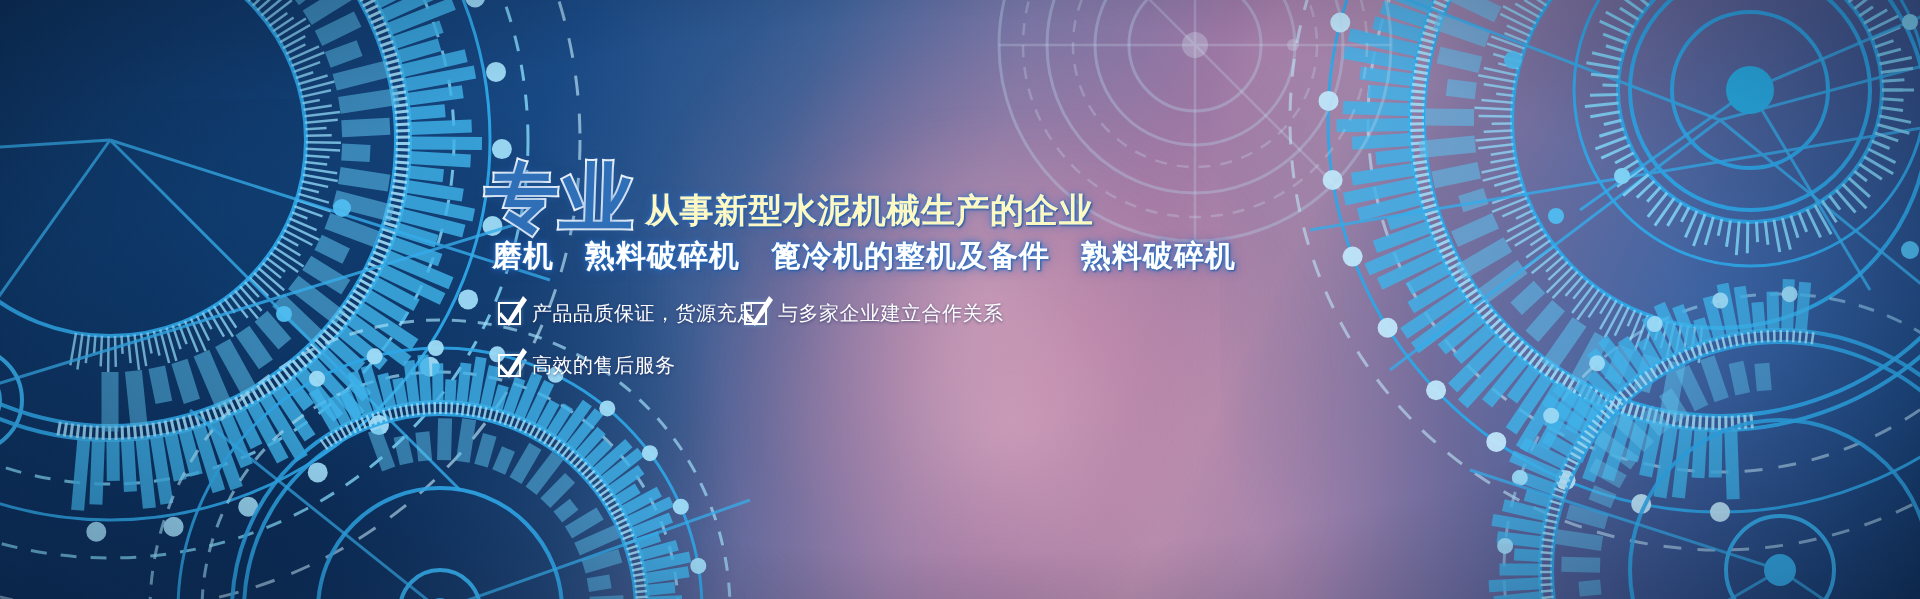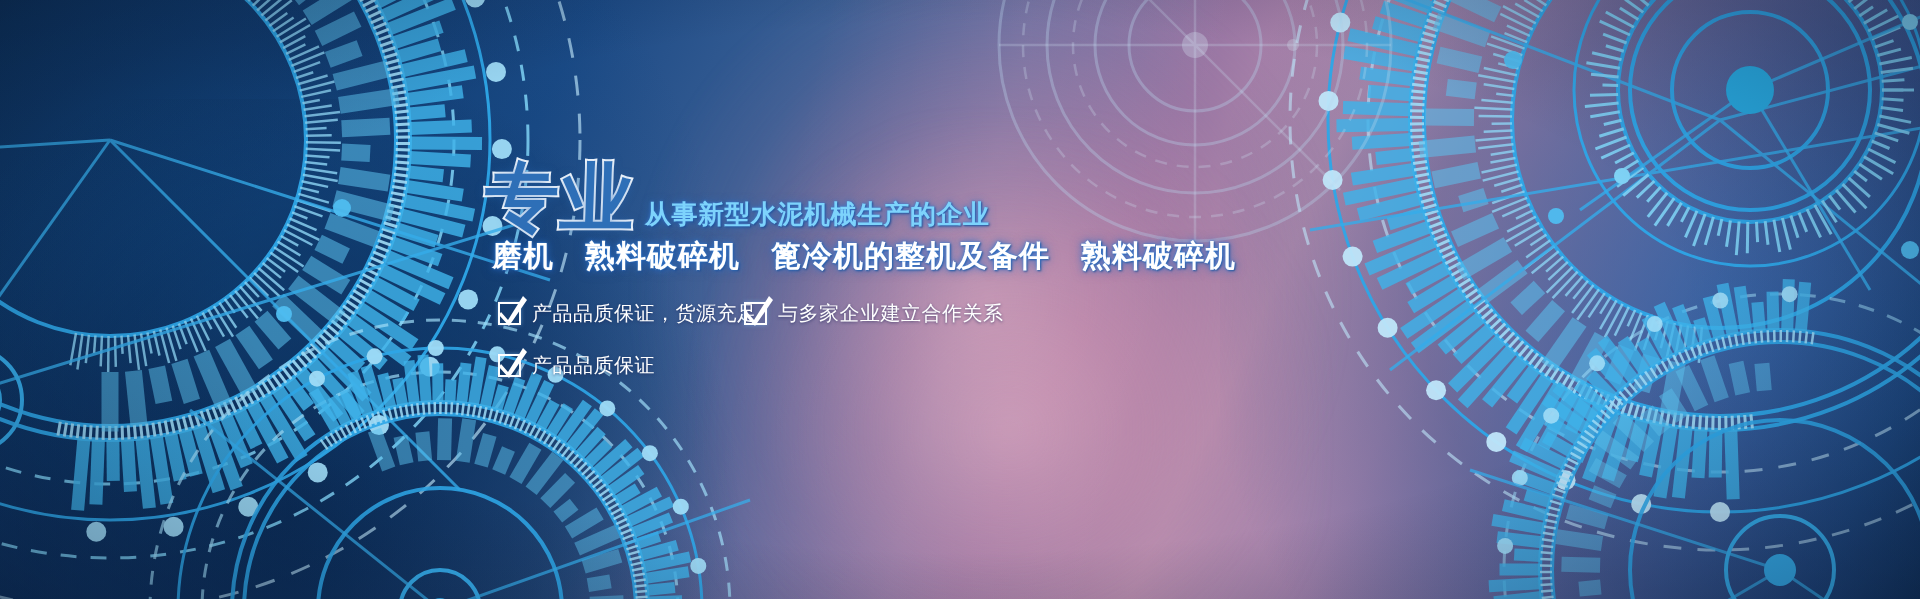--- a/index.html
+++ b/index.html
@@ -121,23 +121,23 @@
     letter-spacing:1px;
     line-height:0.95;
     color:#2e6fb7;
     -webkit-text-stroke:4px #ffffff;
     paint-order:stroke fill;
     text-shadow:0 0 10px rgba(40,110,190,0.55);
     transform:skewX(-2deg);
     font-family:"DejaVu Sans","Liberation Sans",sans-serif;
   }
   #headline-sub {
-    font-size:26px;
+    font-size:34px;
     font-weight:bold;
-    color:#7dd3fc;
+    color:#fef9c3;
     letter-spacing:0.5px;
     line-height:1;
     padding-bottom:5px;
     text-shadow:
       0 0 3px rgba(60,130,215,0.95),
       0 0 8px rgba(40,110,200,0.75),
       1px 1px 2px rgba(15,50,110,0.9);
     font-family:"DejaVu Sans","Liberation Sans",sans-serif;
   }
 
@@ -1646,18 +1646,18 @@
         </span>
         <span class="feature-label">与多家企业建立合作关系</span>
       </div>
 
       <div class="feature">
         <span class="chk">
           <svg width="30" height="34" viewBox="0 0 30 34">
             <path d="M3 17 L10 25 L25 1 L29 5 L11 31 L1 20 Z" fill="#ffffff"></path>
           </svg>
         </span>
-        <span class="feature-label">产品品质保证</span>
+        <span class="feature-label">高效的售后服务</span>
       </div>
 
     </div>
   </div>
 </div>
 
 </body></html>

